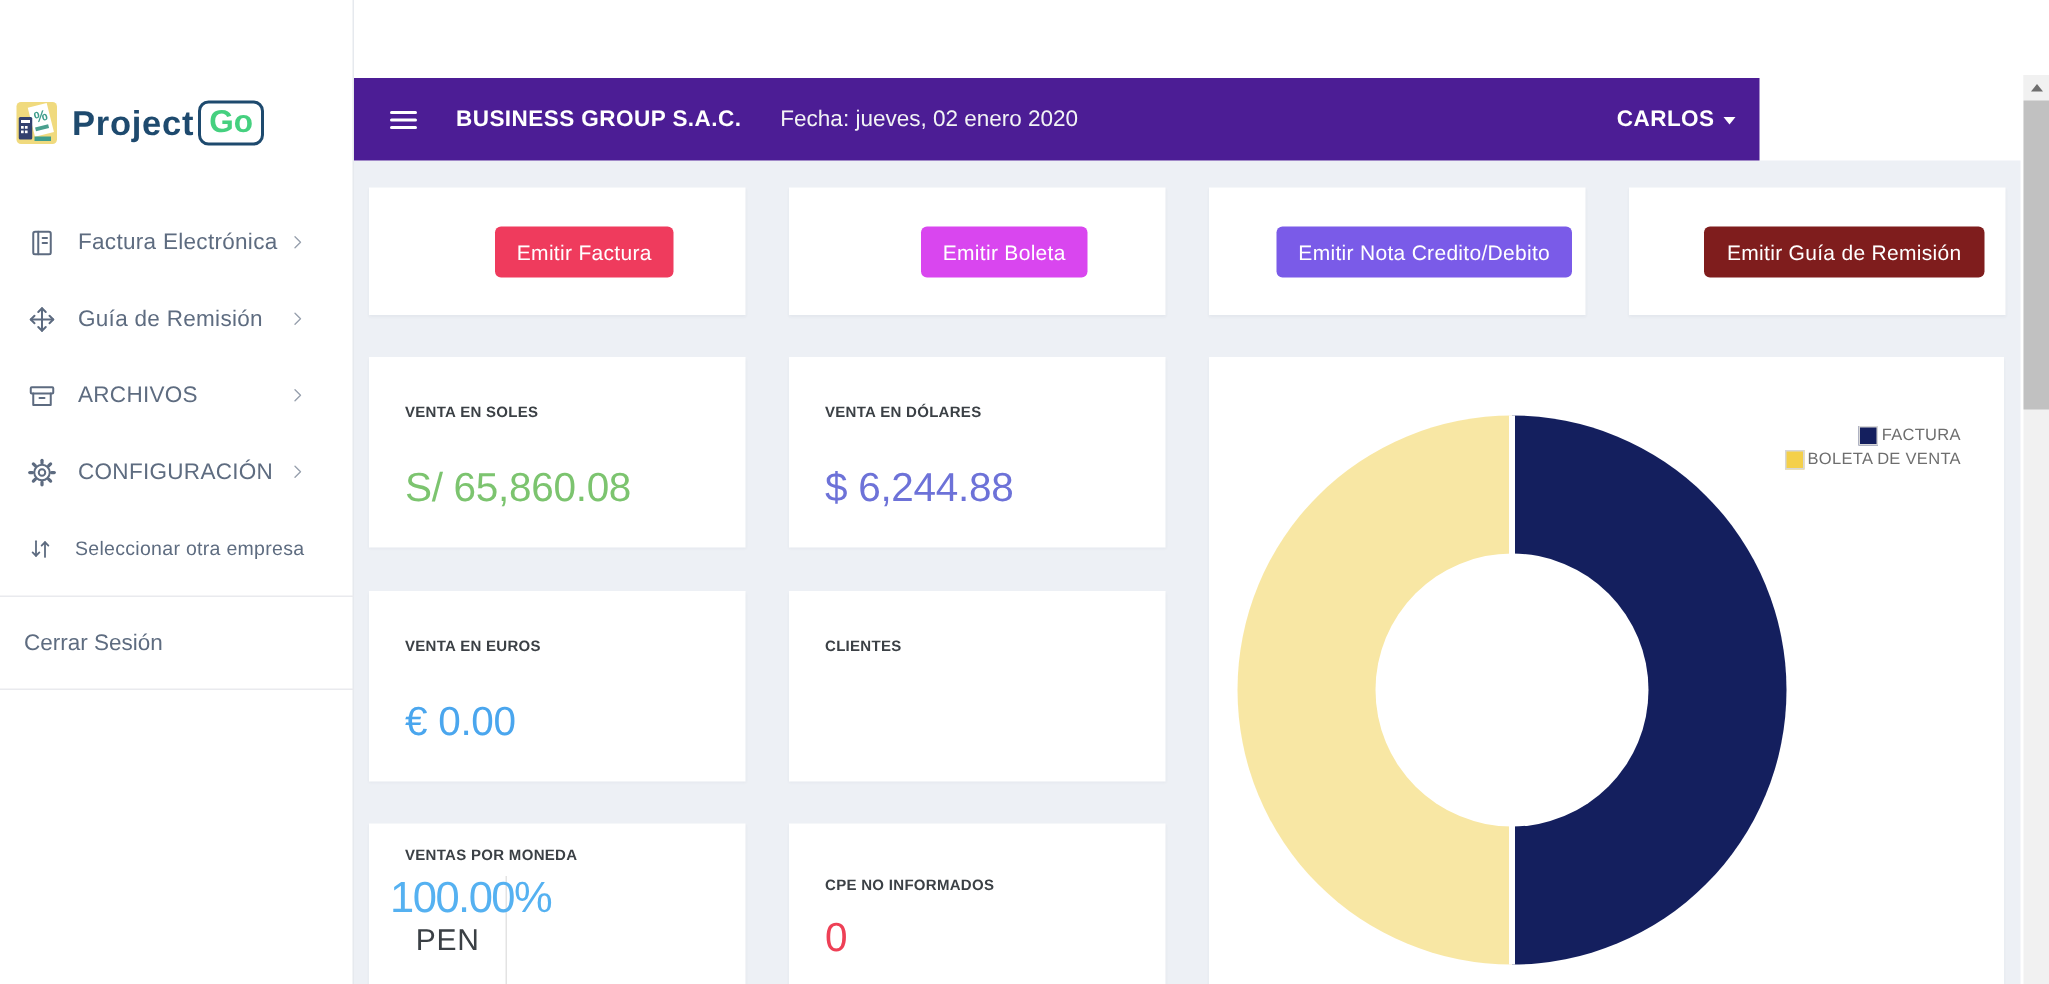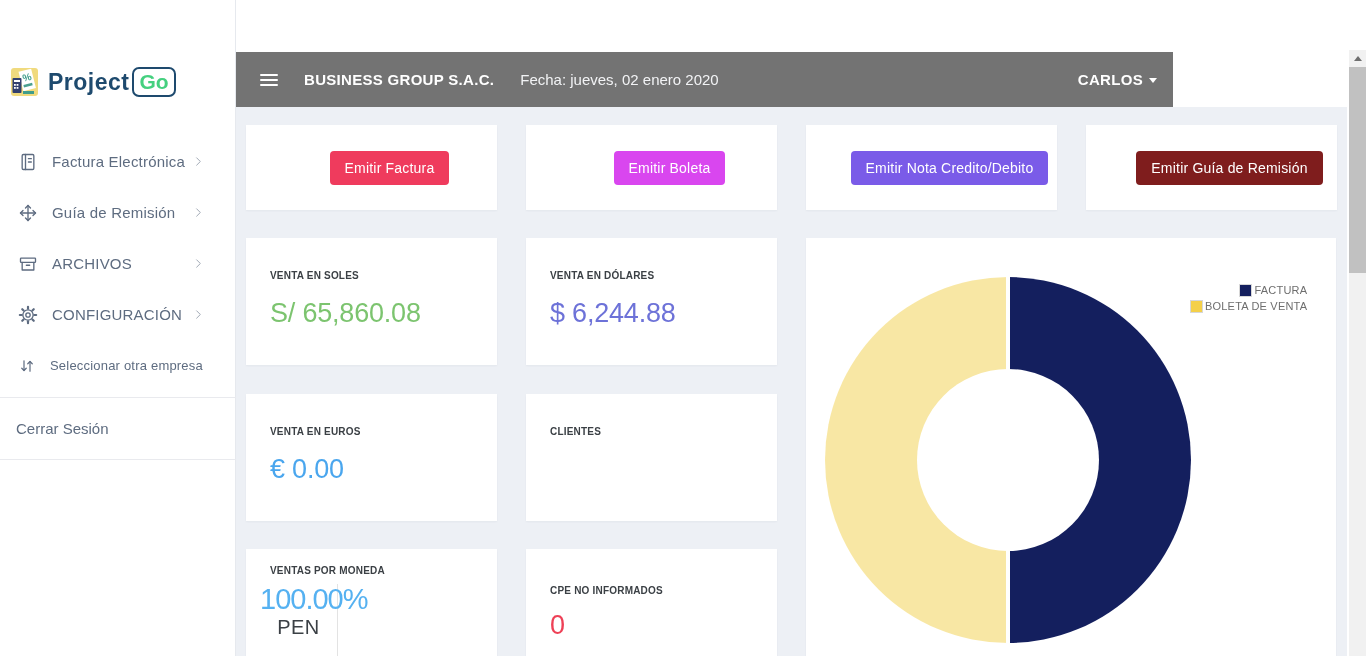--- a/index.html
+++ b/index.html
@@ -18,21 +18,21 @@
   .menu-item { height:51px; display:flex; align-items:center; padding:0 18px; cursor:pointer; }
   .menu-item svg { flex:0 0 auto; margin-right:14px; }
   .menu-label { font-size:15px; color:#5e6c80; letter-spacing:.2px; }
   .menu-label.small { font-size:13px; }
   .chevron { margin-left:auto; }
   .divider { left:0; width:236px; height:0; border-top:1px solid #e9eaee; }
   #logout { left:0; top:398px; width:236px; height:61px; display:flex; align-items:center;
     padding-left:16px; font-size:15px; color:#5e6c80; cursor:pointer; }
 
   
-  #topbar { left:236px; top:52px; width:937px; height:55px; background:#737373;
+  #topbar { left:236px; top:52px; width:937px; height:55px; background:#4c1d95;
     display:flex; align-items:center; padding:0 16px; z-index:2; }
   #hamburger { width:18px; height:12px; display:flex; flex-direction:column;
     justify-content:space-between; cursor:pointer; margin-left:8px; }
   #hamburger span { display:block; height:2px; background:#fff; border-radius:1px; }
   #topbar .company { color:#fff; font-weight:700; font-size:15px; letter-spacing:.3px; margin-left:26px; }
   #topbar .fecha { color:#f2f3f5; font-size:15px; margin-left:26px; }
   #user-menu { margin-left:auto; color:#fff; font-weight:700; font-size:15px;
     letter-spacing:.3px; display:flex; align-items:center; cursor:pointer; }
   #user-menu .caret { width:0; height:0; border-left:4px solid transparent;
     border-right:4px solid transparent; border-top:5px solid #fff; margin-left:6px; margin-top:2px; }
@@ -43,21 +43,21 @@
   .action-card { top:125px; width:251px; height:85px; display:flex; align-items:center; justify-content:center;padding-left:36px; }
   .btn { border:none; border-radius:4px; color:#fff; font-size:14px; font-weight:500;
     font-family:inherit; padding:9px 15px; cursor:pointer; letter-spacing:.2px; }
   .btn-red    { background:#ef3b5d; }
   .btn-blue   { background:#d946ef; }
   .btn-purple { background:#7a5be8; }
   .btn-orange { background:#7f1d1d; }
 
   .stat-card { width:251px; height:127px; padding:32px 24px 0 24px; }
   .stat-title { font-size:10px; font-weight:700; color:#3b4045; letter-spacing:.2px; }
-  .stat-value { margin-top:17px; font-size:27px; letter-spacing:-.2px; }
+  .stat-value { margin-top:29px; font-size:27px; letter-spacing:-.2px; }
   .val-green  { color:#7cc46f; }
   .val-indigo { color:#6d72d8; }
   .val-ltblue { color:#4aa6ee; }
   .val-red    { color:#ee4056; }
 
   #card-moneda { left:246px; top:549px; height:130px; padding-top:16px; }
   .moneda-cell { margin-top:8px; margin-left:-10px; width:78px; text-align:center;
     border-right:1px solid #e3e3e3; padding-bottom:30px; }
   .moneda-percent { font-size:29px; color:#55b1f1; letter-spacing:-1px; line-height:1.05; }
   .moneda-currency { font-size:20px; color:#3b4045; letter-spacing:.5px; margin-top:2px; }

